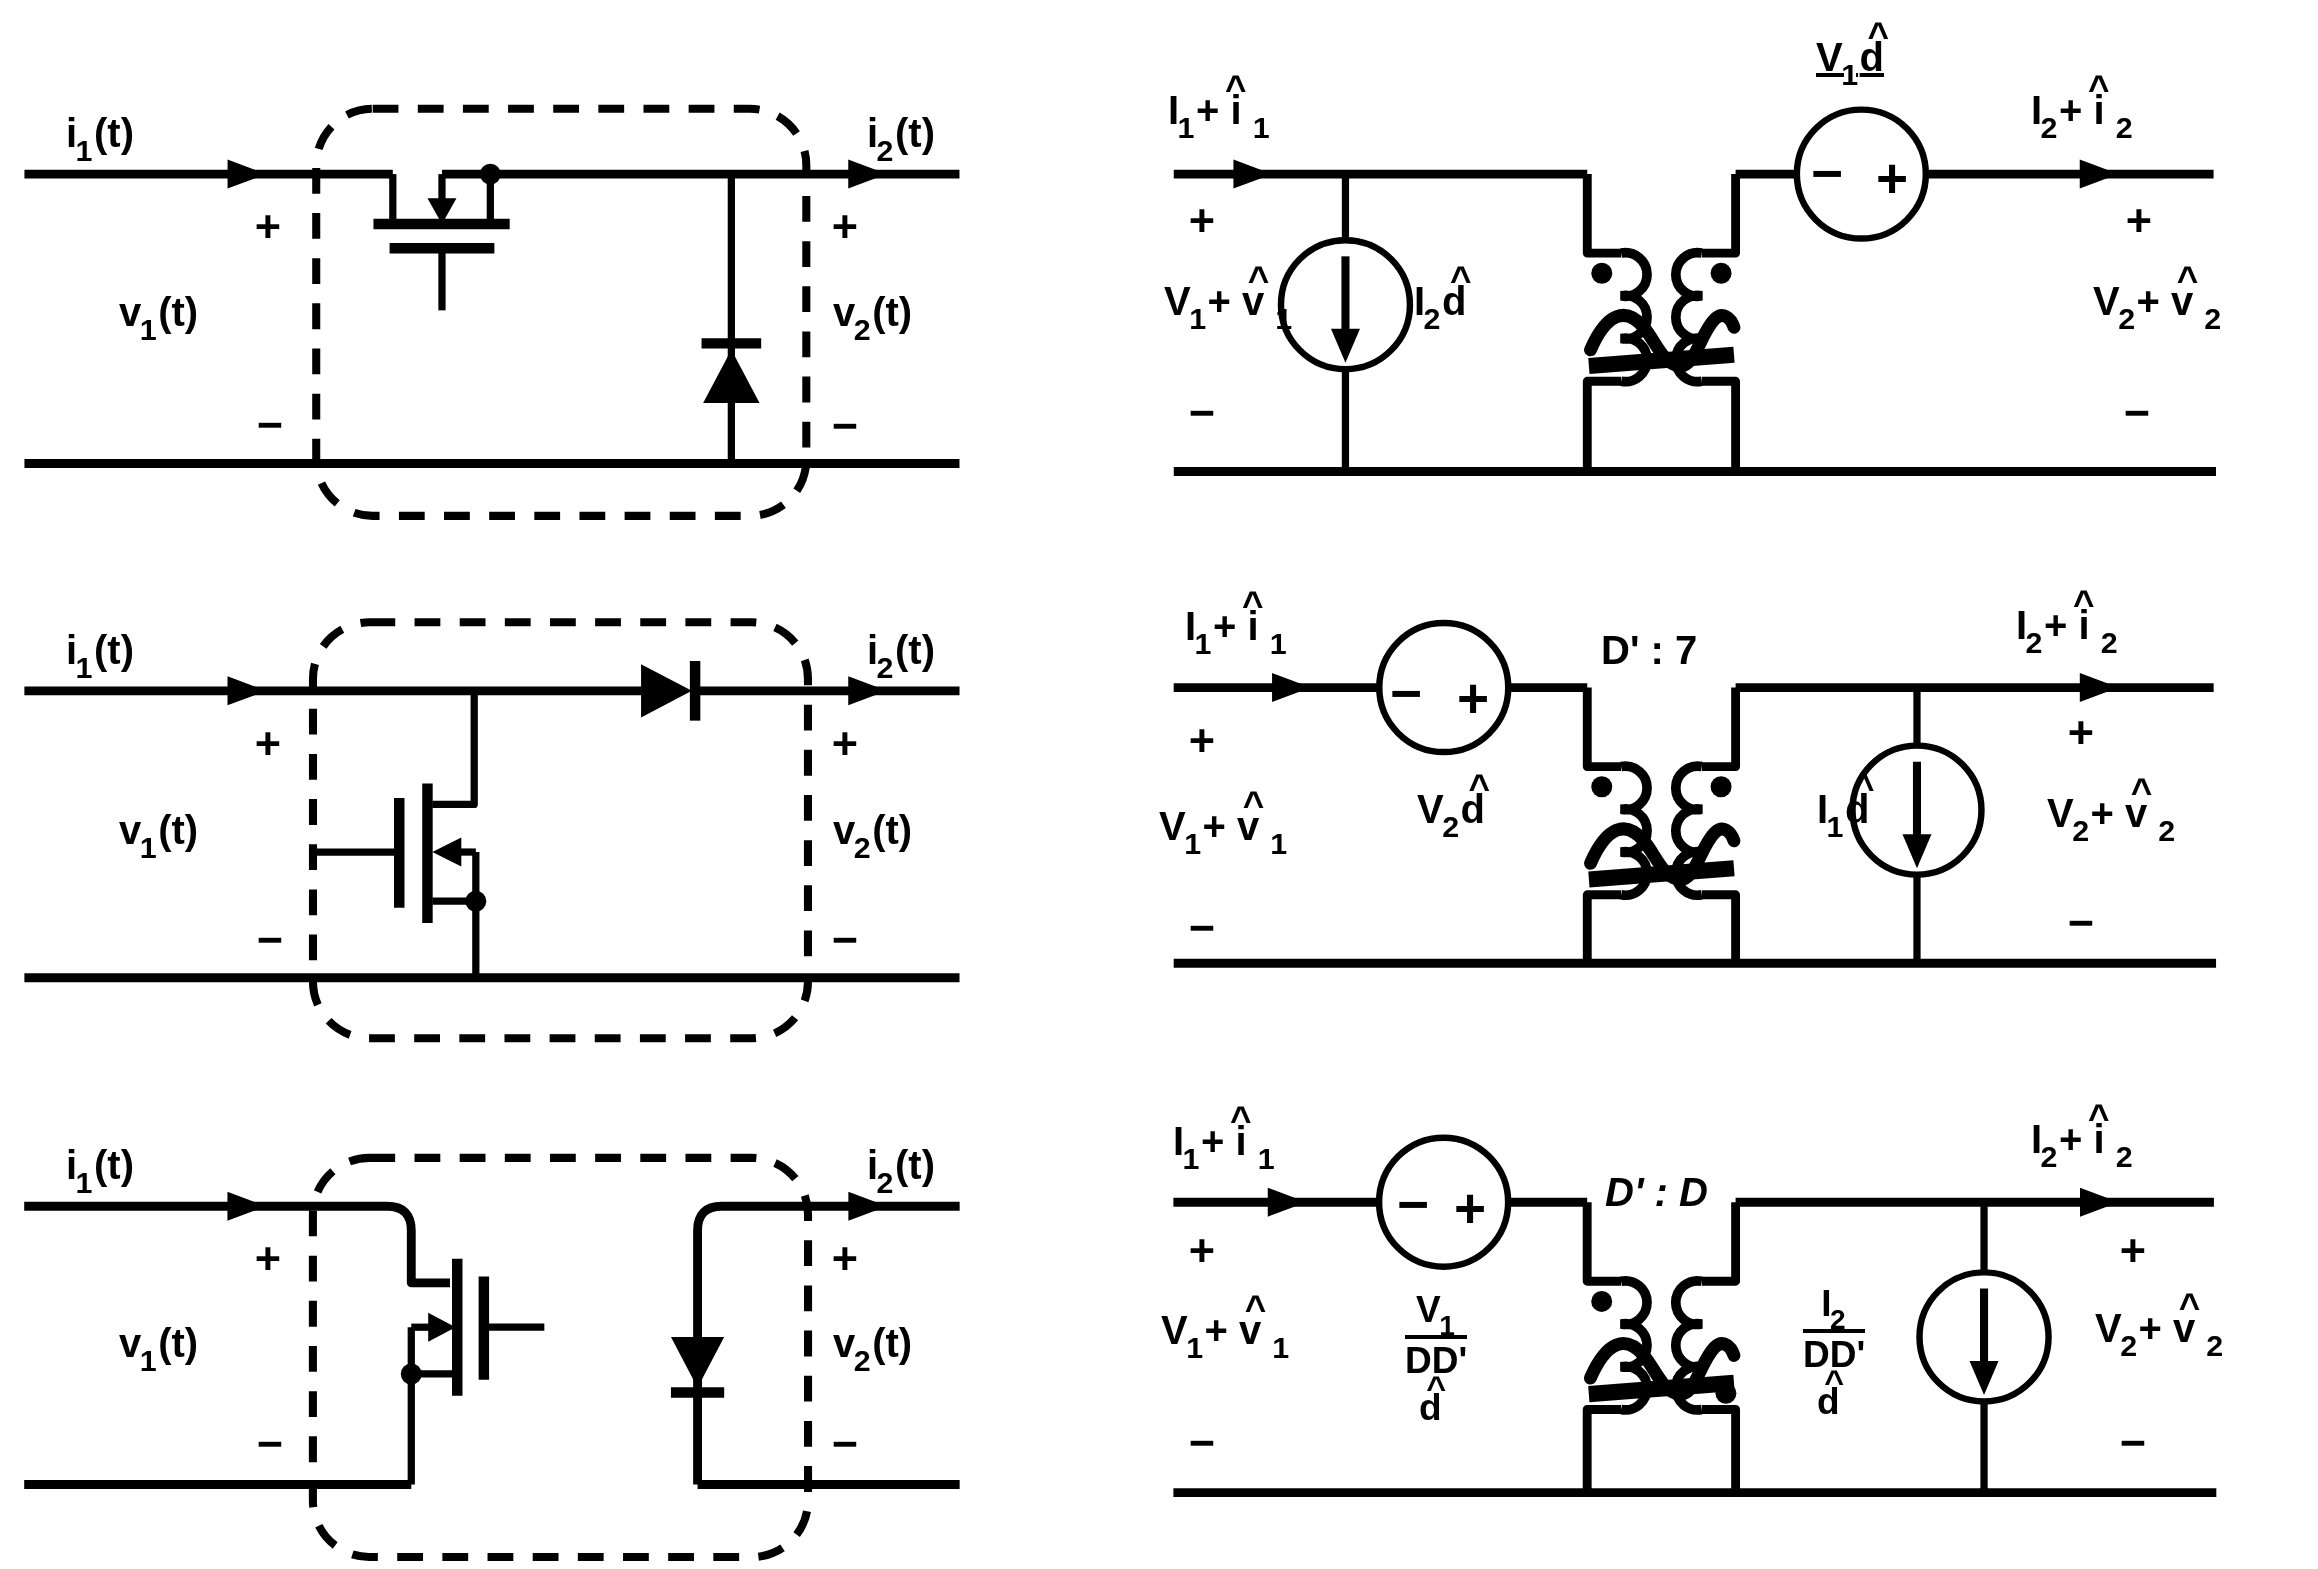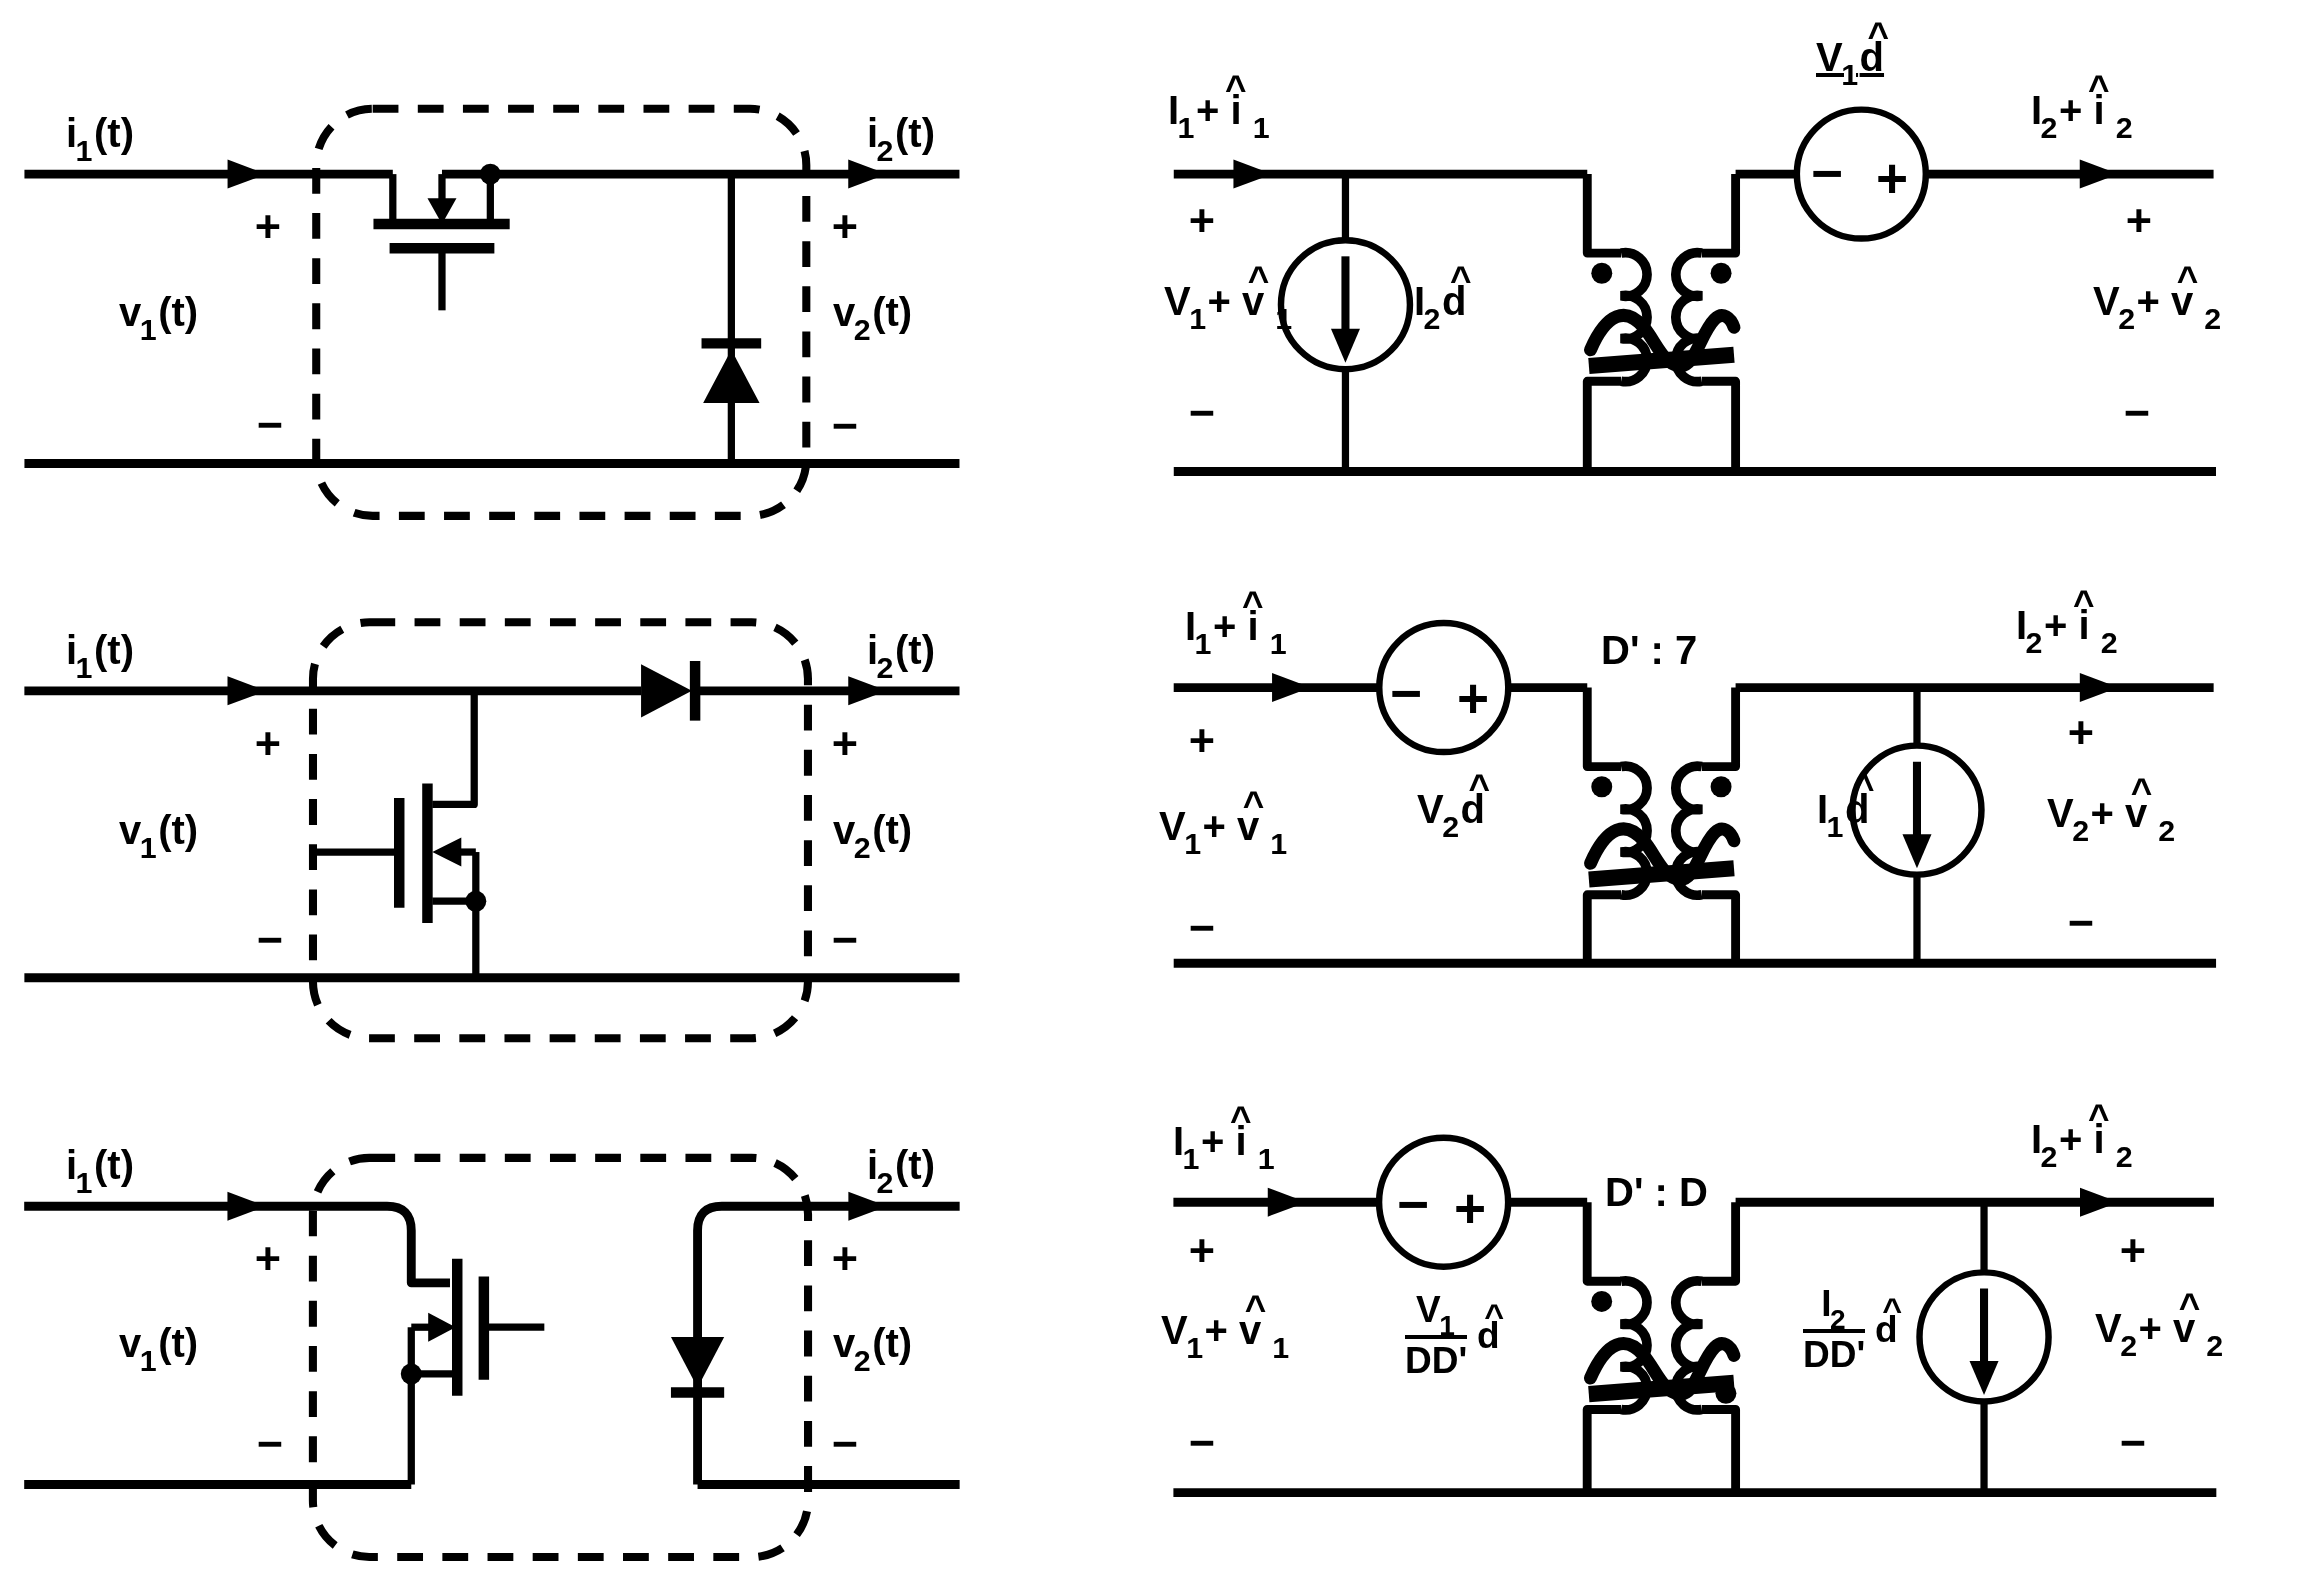--- a/index.html
+++ b/index.html
@@ -8,21 +8,21 @@
   .panel{position:absolute;}
   .panel svg{position:absolute;left:0;top:0;display:block;}
   .labels{position:absolute;left:0;top:0;width:100%;height:100%;pointer-events:none;}
   .lbl{position:absolute;white-space:nowrap;line-height:1;font-size:40px;color:#000;}
   .lbl.ctr{transform:translate(-50%,-50%);}
   .lbl.sign{font-size:45px;}
   .lbl.src-sign{font-size:55px;}
   .g-m{font-size:1em;}
   .g-s{font-size:0.76em;position:relative;top:0.46em;margin-left:-0.05em;margin-right:0.05em;}
   .g-h{font-size:0.92em;display:inline-block;width:0.34em;transform:translate(-0.45em,-0.62em);}
-  .lbl.fr{display:flex;align-items:center;gap:9.7px;}
+  .lbl.fr{display:flex;align-items:center;gap:9.7px;flex-direction:column;}
   .frac{display:inline-flex;flex-direction:column;align-items:center;}
   .frac .row{line-height:1;font-size:37px;}
   .frac .bar{align-self:stretch;height:4.8px;background:#000;margin:6.5px 0 3.2px 0;}
   .after{font-size:37px;}
 </style>
 </head>
 <body>
 
 <div id="canvas">
 
@@ -274,21 +274,21 @@
         <div class="lbl ctr src-sign" style="left: 284px; top: 147px;"><span class="g-m">−</span></div>
         <div class="lbl ctr src-sign" style="left: 341px; top: 151px;"><span class="g-m">+</span></div>
         <div class="lbl fr" style="left: 276px; top: 234px;">
           <span class="frac">
             <span class="row"><span class="g-m">V</span><span class="g-s">1</span></span>
             <span class="bar"></span>
             <span class="row"><span class="g-m">DD'</span></span>
           </span>
           <span class="after"><span class="g-m">d</span><span class="g-h">^</span></span>
         </div>
-        <div class="lbl " style="left: 476px; top: 115px;"><span class="g-m">D' : D</span></div>
+        <div class="lbl " style="left: 476px; top: 115px; font-style: italic;"><span class="g-m">D' : D</span></div>
         <div class="lbl fr" style="left: 674px; top: 228px;">
           <span class="frac">
             <span class="row"><span class="g-m">I</span><span class="g-s">2</span></span>
             <span class="bar"></span>
             <span class="row"><span class="g-m">DD'</span></span>
           </span>
           <span class="after"><span class="g-m">d</span><span class="g-h">^</span></span>
         </div>
         <div class="lbl " style="left: 902px; top: 62px;"><span class="g-m">I</span><span class="g-s">2</span><span class="g-m">+ </span><span class="g-m">i</span><span class="g-h">^</span><span class="g-s">2</span></div>
         <div class="lbl ctr sign" style="left: 1004px; top: 193px;"><span class="g-m">+</span></div>

